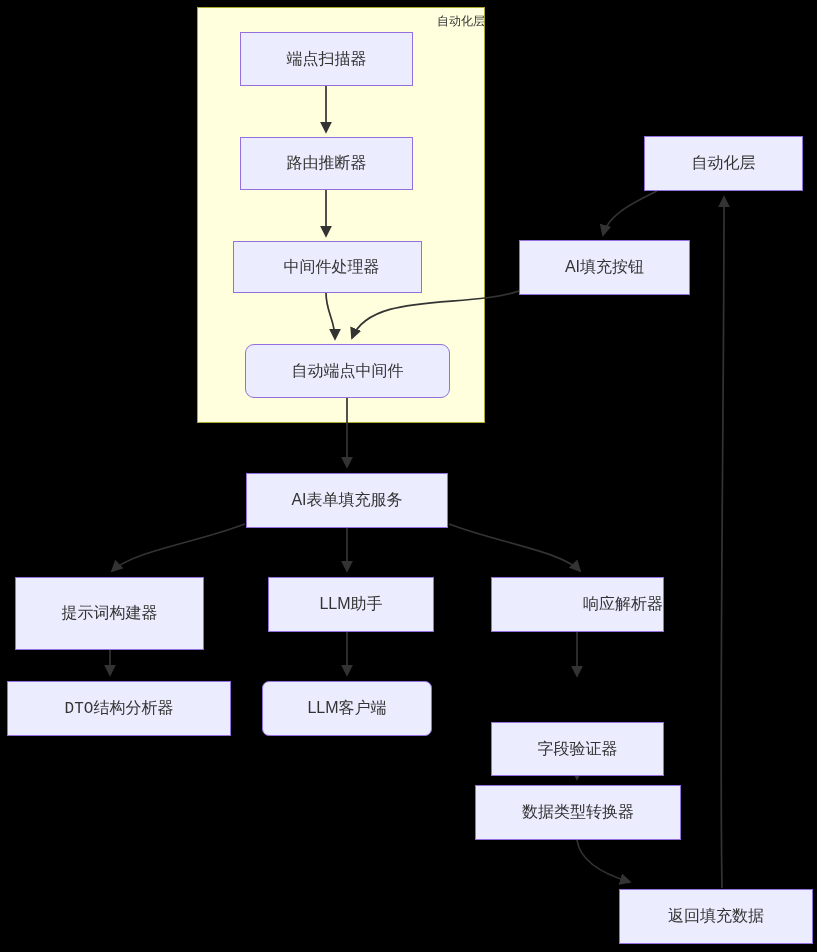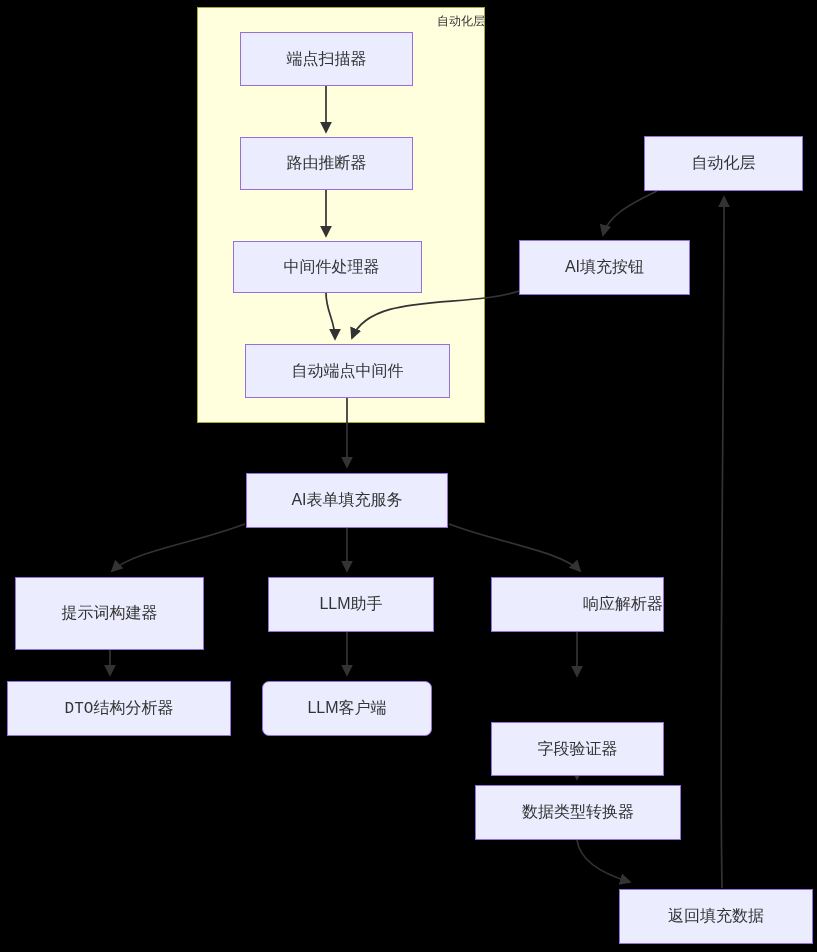--- a/index.html
+++ b/index.html
@@ -99,21 +99,21 @@
 
   <div class="node" style="left:240px; top:32px; width:173px; height:54px;">
     <span>端点扫描器</span>
   </div>
   <div class="node" style="left:240px; top:137px; width:173px; height:53px;">
     <span>路由推断器</span>
   </div>
   <div class="node" style="left:233px; top:241px; width:189px; height:52px;padding-left:8px;">
     <span>中间件处理器</span>
   </div>
-  <div class="node" style="left:245px; top:344px; width:205px; height:54px;">
+  <div class="node" style="left:245px; top:344px; width:205px; height:54px;border-radius:9px;">
     <span>自动端点中间件</span>
   </div>
   <div class="node" style="left:644px; top:136px; width:159px; height:55px;">
     <span>自动化层</span>
   </div>
   <div class="node" style="left:246px; top:473px; width:202px; height:55px;">
     <span>AI表单填充服务</span>
   </div>
   <div class="node" style="left:519px; top:240px; width:171px; height:55px;">
     <span>AI填充按钮</span>

